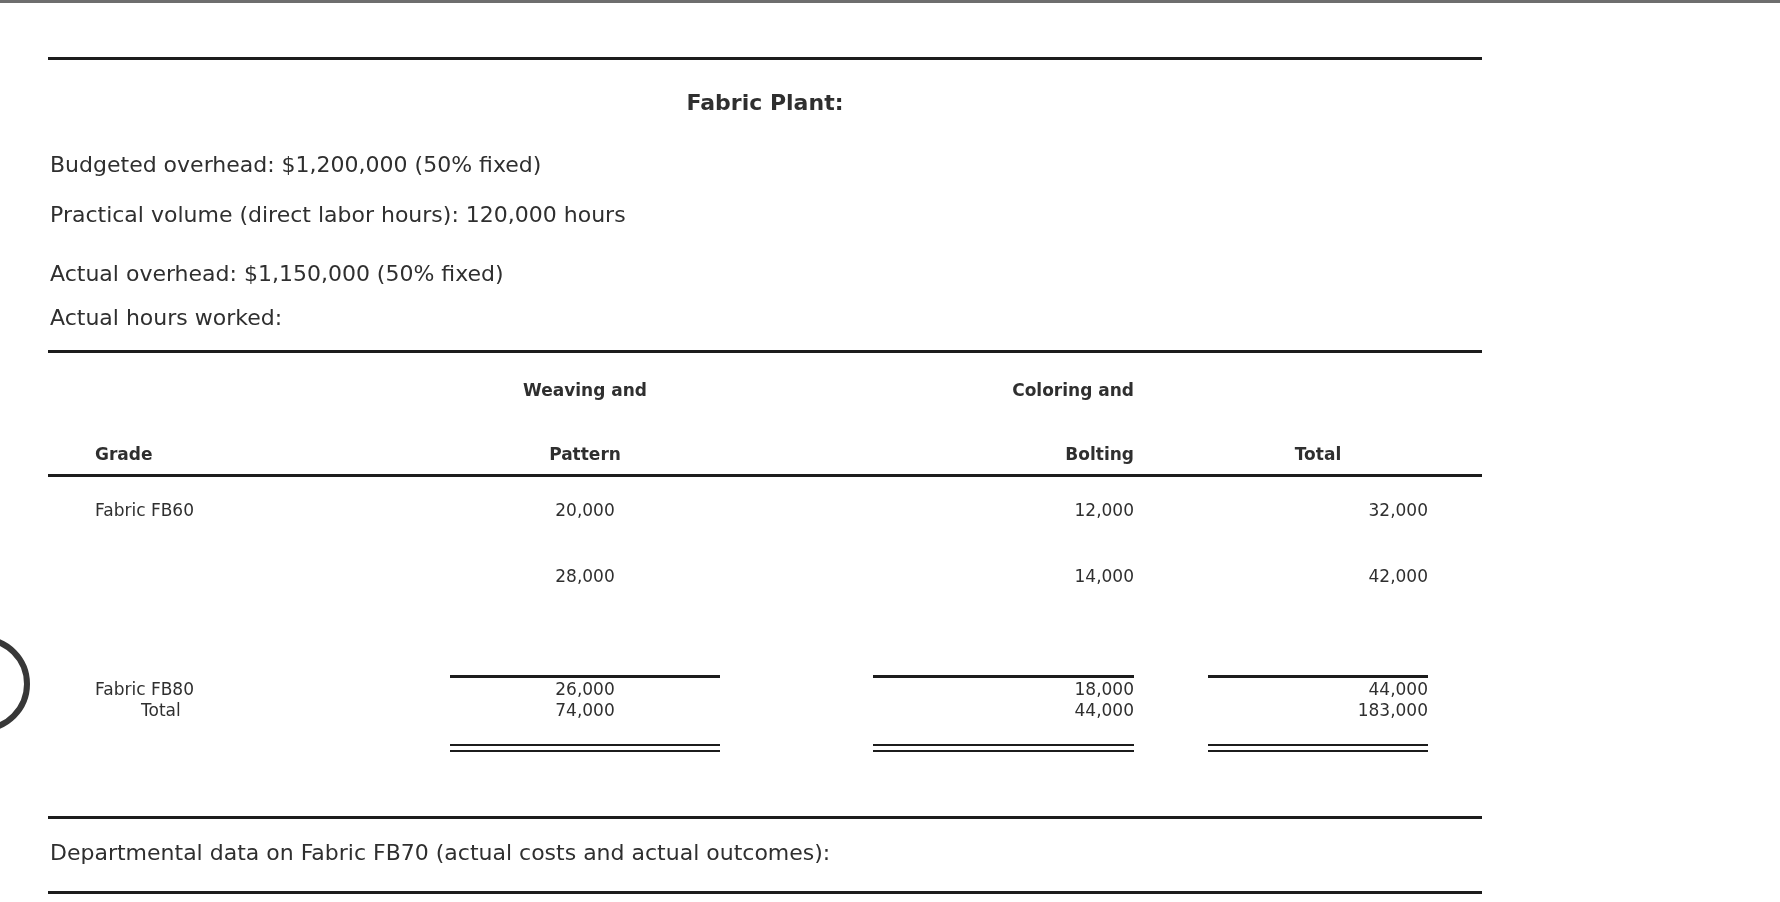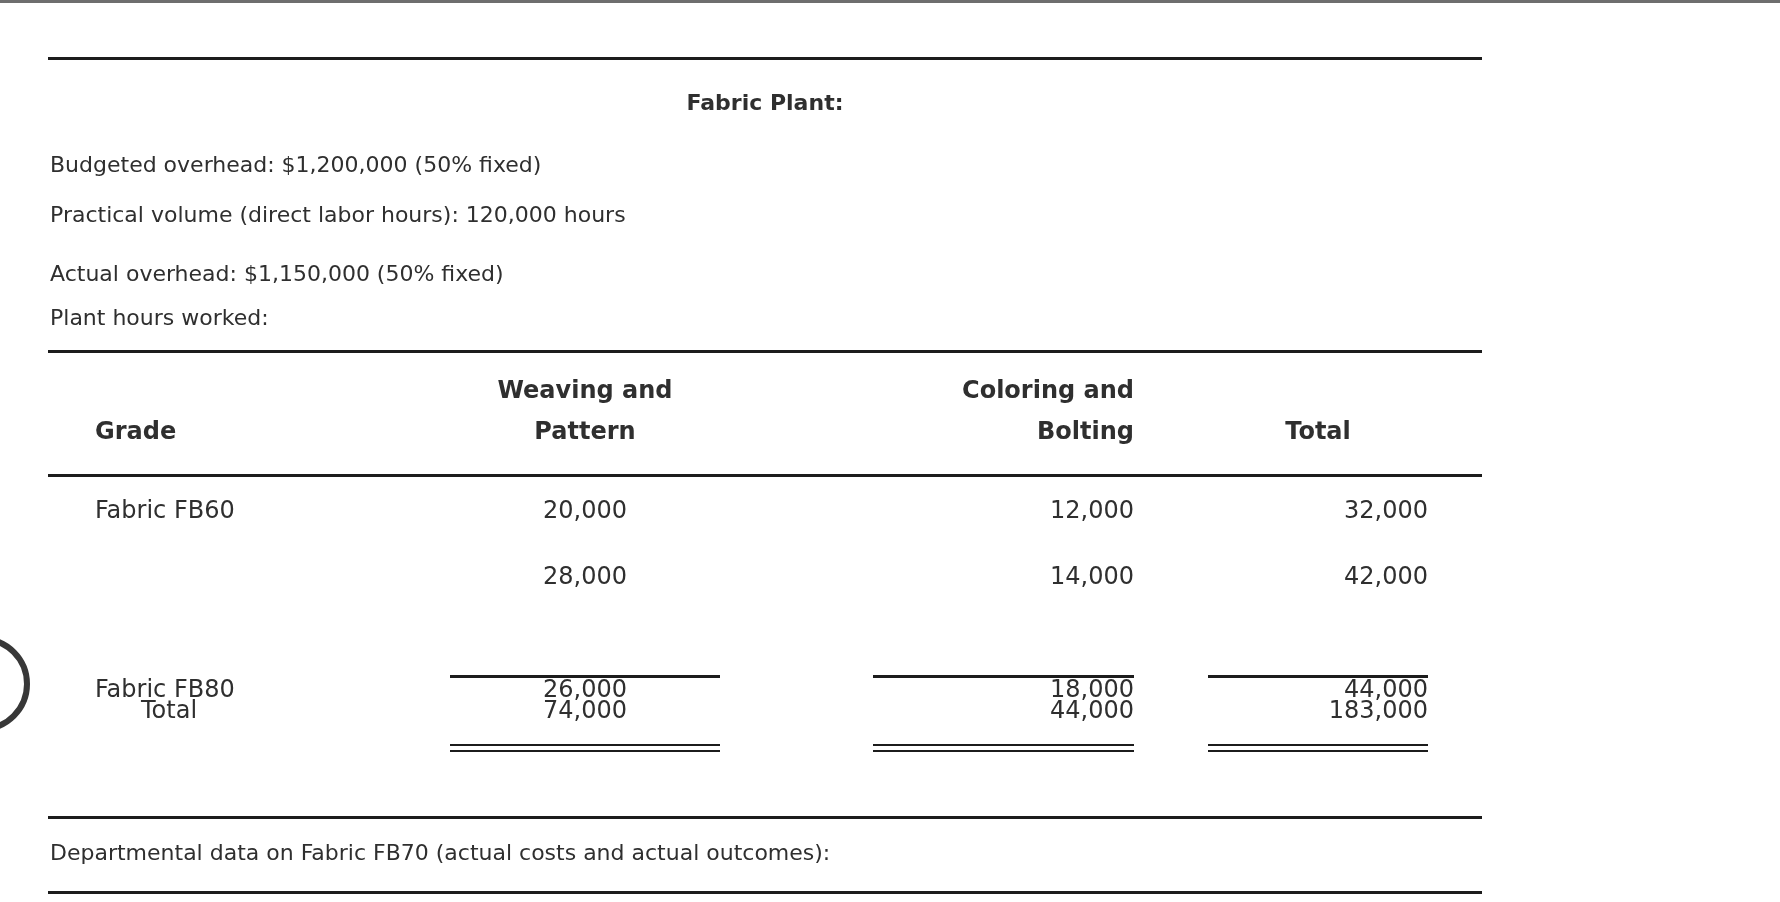--- a/index.html
+++ b/index.html
@@ -39,30 +39,30 @@
   .title-line { left: 48px; top: 90px; width: 1434px; text-align: center; }
 
   .para { left: 50px; }
   .para-1 { top: 152px; }
   .para-2 { top: 202px; }
   .para-3 { top: 261px; }
   .para-4 { top: 305px; }
 
   
   .trow { left: 48px; width: 1434px; height: 26px; }
-  .trow .cell { position: absolute; top: 0; font-size: 24px; line-height: 26px; white-space: nowrap; }
+  .trow .cell { position: absolute; top: 0; font-size: 17px; line-height: 26px; white-space: nowrap; }
   .c0 { left: 47px;  width: 300px; text-align: left; }
   .c1 { left: 402px; width: 270px; text-align: center; }
   .c2 { left: 825px; width: 261px; text-align: right; }
   .c3 { left: 1160px; width: 220px; text-align: right; }
   .c3-head { text-align: center; }
   .c0-total { left: 93px; width: 300px; text-align: left; }
 
   .hdr1 { top: 377px; }
-  .hdr2 { top: 418px; }
+  .hdr2 { top: 441px; }
   .row1 { top: 497px; }
   .row2 { top: 563px; }
   .row3 { top: 644px; margin-top: 32px; }
   .rowT { top: 697px; }
 
   
   .uline { top: 675px; height: 3px; background: #1c1c1c; }
   .dline { top: 744px; height: 8px; background: transparent; border-top: 2.5px solid #1c1c1c; border-bottom: 2.5px solid #1c1c1c; }
   .ul-1 { left: 450px;  width: 270px; }
   .ul-2 { left: 873px;  width: 261px; }
@@ -77,21 +77,21 @@
 
 <div class="abs circle-annot"></div>
 
 <div class="abs rule rule-a"></div>
 
 <div class="abs doc-text bold title-line">Fabric Plant:</div>
 
 <div class="abs doc-text para para-1">Budgeted overhead: $1,200,000 (50% fixed)</div>
 <div class="abs doc-text para para-2">Practical volume (direct labor hours): 120,000 hours</div>
 <div class="abs doc-text para para-3">Actual overhead: $1,150,000 (50% fixed)</div>
-<div class="abs doc-text para para-4">Plant hours worked:</div>
+<div class="abs doc-text para para-4">Actual hours worked:</div>
 
 <div class="abs rule rule-b"></div>
 
 <div class="abs trow hdr1">
   <div class="cell c1 bold">Weaving and</div>
   <div class="cell c2 bold">Coloring and</div>
 </div>
 
 <div class="abs trow hdr2">
   <div class="cell c0 bold">Grade</div>

